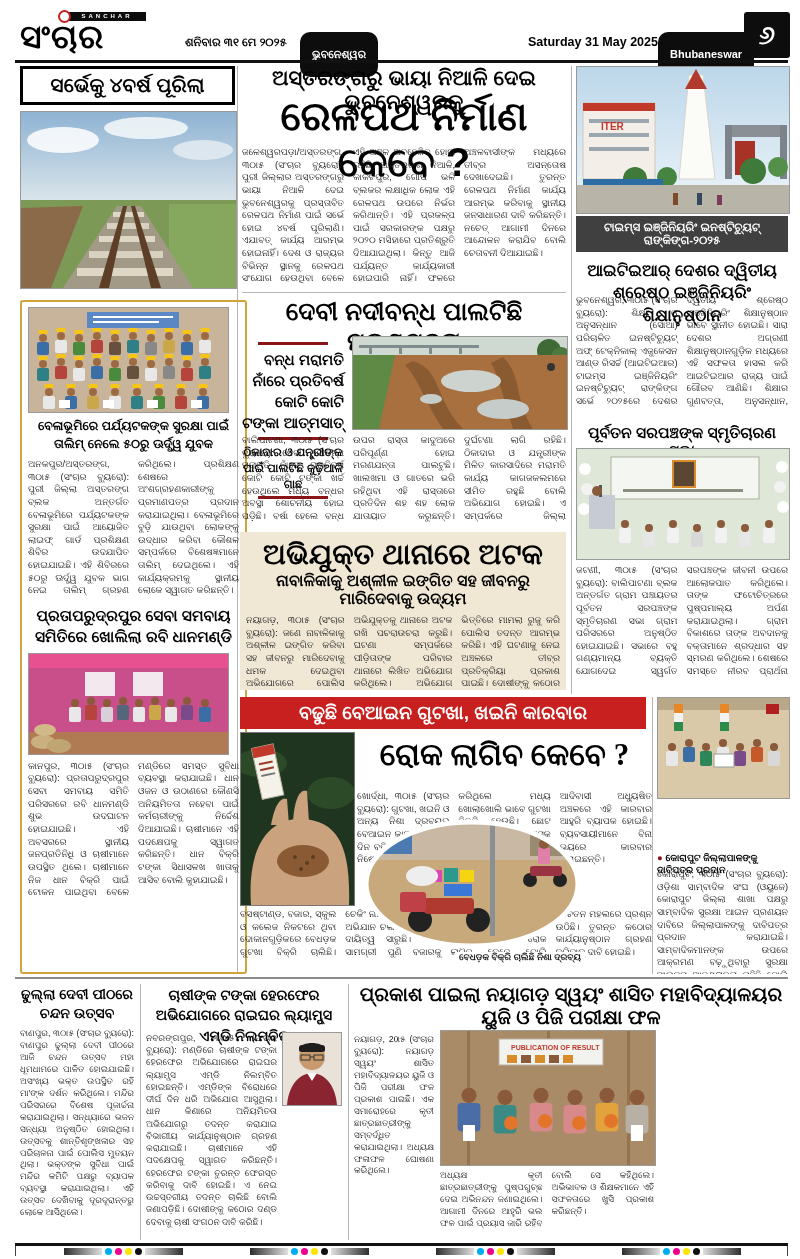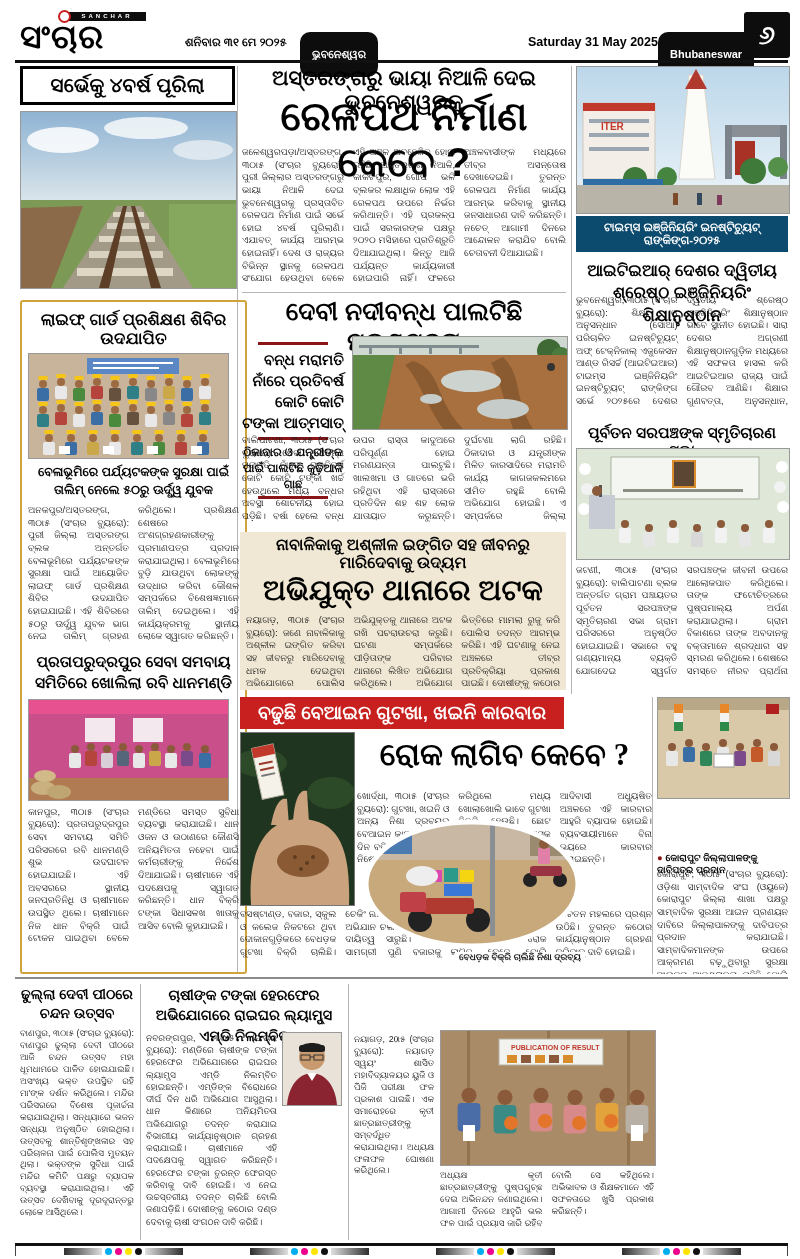--- a/index.html
+++ b/index.html
@@ -112,27 +112,26 @@
       <circle cx="58" cy="112" r="12" fill="#3f7a3a"></circle>
       <circle cx="90" cy="110" r="10" fill="#46853f"></circle>
       <circle cx="176" cy="104" r="13" fill="#3f7a3a"></circle>
       <circle cx="201" cy="100" r="10" fill="#55904a"></circle>
       <rect y="118" width="212" height="28" fill="#b9b4a8"></rect>
       <rect x="6" y="112" width="80" height="6" fill="#2e6da4"></rect>
       <rect x="96" y="126" width="5" height="12" fill="#7d4a2a"></rect>
       <rect x="120" y="126" width="5" height="12" fill="#34495e"></rect>
       <rect x="140" y="128" width="5" height="10" fill="#7d3a5a"></rect>
     </svg>
-    <div class="hd ctr" style="background:#0c4a6e;color:#fff;font-size:11.5px;padding:5px 20px;margin-top:2px;">ଟାଇମ୍ସ ଇଞ୍ଜିନିୟରିଂ ଇନଷ୍ଟିଚ୍ୟୁଟ୍ ରାଙ୍କିଙ୍ଗ-୨୦୨୫</div>
+    <div class="hd ctr" style="background:#404040;color:#fff;font-size:11.5px;padding:5px 20px;margin-top:2px;">ଟାଇମ୍ସ ଇଞ୍ଜିନିୟରିଂ ଇନଷ୍ଟିଚ୍ୟୁଟ୍ ରାଙ୍କିଙ୍ଗ-୨୦୨୫</div>
     <div class="hd ctr" style="font-size:16.5px;margin-top:7px;line-height:1.35;">ଆଇଟିଇଆର୍ ଦେଶର ଦ୍ୱିତୀୟ ଶ୍ରେଷ୍ଠ ଇଞ୍ଜିନିୟରିଂ ଶିକ୍ଷାନୁଷ୍ଠାନ</div>
   </div>
   <div class="abs body-txt cols2" style="left:576px;top:294px;width:212px;height:124px;">ଭୁବନେଶ୍ୱର, ୩୦ା୫ (ସଂଚାର ବ୍ୟୁରୋ): ଶିକ୍ଷା ଓ ଅନୁସନ୍ଧାନ (ସୋଆ) ପରିଚାଳିତ ଇନଷ୍ଟିଚ୍ୟୁଟ୍ ଅଫ୍ ଟେକ୍ନିକାଲ୍ ଏଜୁକେସନ ଆଣ୍ଡ ରିସର୍ଚ୍ଚ (ଆଇଟିଇଆର) ଟାଇମ୍ସ ଇଞ୍ଜିନିୟରିଂ ଇନଷ୍ଟିଚ୍ୟୁଟ୍ ରାଙ୍କିଙ୍ଗ ସର୍ଭେ ୨୦୨୫ରେ ଦେଶର ଦ୍ୱିତୀୟ ଶ୍ରେଷ୍ଠ ଇଞ୍ଜିନିୟରିଂ ଶିକ୍ଷାନୁଷ୍ଠାନ ଭାବେ ସ୍ଥାନୀତ ହୋଇଛି। ସାରା ଦେଶର ଅଗ୍ରଣୀ ଶିକ୍ଷାନୁଷ୍ଠାନଗୁଡ଼ିକ ମଧ୍ୟରେ ଏହି ସଫଳତା ହାସଲ କରି ଆଇଟିଇଆର ରାଜ୍ୟ ପାଇଁ ଗୌରବ ଆଣିଛି। ଶିକ୍ଷାର ଗୁଣବତ୍ତା, ଅନୁସନ୍ଧାନ, ନିଯୁକ୍ତି ସୁଯୋଗ ଓ ଭିତ୍ତିଭୂମି ଆଧାରରେ ଏହି ରାଙ୍କିଙ୍ଗ ପ୍ରଦାନ କରାଯାଇଛି। ଏହି ସଫଳତା ପାଇଁ ଅଧ୍ୟାପକ, କର୍ମଚାରୀ ଓ ଛାତ୍ରଛାତ୍ରୀଙ୍କୁ କର୍ତ୍ତୃପକ୍ଷ ଅଭିନନ୍ଦନ ଜଣାଇଛନ୍ତି। ଆଗାମୀ ଦିନରେ ଦେଶର ଶ୍ରେଷ୍ଠ ଶିକ୍ଷାନୁଷ୍ଠାନ ହେବା ଦିଗରେ ପ୍ରୟାସ ଜାରି ରହିବ ବୋଲି କୁହାଯାଇଛି।</div>
 
   <div class="abs" style="left:20px;top:300px;width:211px;height:670px;border:2px solid #cfa43d;border-radius:3px;padding:0 6px;box-sizing:content-box;">
-    <div class="hd ctr" style="font-size:16.5px;margin-top:8px;">ଲାଇଫ୍ ଗାର୍ଡ ପ୍ରଶିକ୍ଷଣ ଶିବିର ଉଦଯାପିତ</div>
     <svg class="photo" width="199" height="104" viewBox="0 0 199 104" style="margin-top:5px;border:1px solid #999;">
       <rect width="199" height="104" fill="#c7b49a"></rect>
       <rect x="58" y="4" width="92" height="16" fill="#5b87c5"></rect>
       <rect x="64" y="8" width="80" height="2" fill="#fff"></rect>
         <rect x="64" y="13" width="66" height="2" fill="#fff"></rect>
       <g>
         <use href="#pp" x="14" y="32" style="color:#3b6ea5"></use>
           <use href="#pp" x="32" y="30" style="color:#e8e8e8"></use>
           <use href="#pp" x="50" y="32" style="color:#4a8a3c"></use>
           <use href="#pp" x="68" y="30" style="color:#b5443c"></use>
@@ -215,22 +214,22 @@
     <path d="M60,24 C90,34 80,60 110,92 L90,92 C70,62 66,42 52,28 Z" fill="#8a5a30"></path>
     <path d="M150,20 C170,40 160,60 180,92 L160,92 C150,60 146,40 138,26 Z" fill="#8a5a30"></path>
     <ellipse cx="118" cy="44" rx="30" ry="11" fill="#cdd3cf"></ellipse>
     <ellipse cx="150" cy="72" rx="26" ry="10" fill="#c5ccc9"></ellipse>
     <ellipse cx="78" cy="62" rx="11" ry="5" fill="#c5ccc9"></ellipse>
     <circle cx="198" cy="30" r="4" fill="#333"></circle>
   </svg>
   <div class="abs body-txt cols3" style="left:242px;top:434px;width:324px;height:92px;">ବାଲିପାଟଣା, ୩୦ା୫ (ସଂଚାର ବ୍ୟୁରୋ): ଦେବୀ ନଦୀବନ୍ଧ ମରାମତି ନାଁରେ ପ୍ରତିବର୍ଷ କୋଟି କୋଟି ଟଙ୍କା ଖର୍ଚ୍ଚ ହେଉଥିଲେ ମଧ୍ୟ ବନ୍ଧର ଅବସ୍ଥା ଶୋଚନୀୟ ହୋଇ ପଡ଼ିଛି। ବର୍ଷା ହେଲେ ବନ୍ଧ ଉପର ରାସ୍ତା କାଦୁଅରେ ପରିପୂର୍ଣ୍ଣ ହୋଇ ମରଣଯନ୍ତା ପାଲଟୁଛି। ଖାଲଖମା ଓ ଗାତରେ ଭରି ରହିଥିବା ଏହି ରାସ୍ତାରେ ପ୍ରତିଦିନ ଶହ ଶହ ଲୋକ ଯାତାୟାତ କରୁଛନ୍ତି। ଦୁର୍ଘଟଣା ଲାଗି ରହିଛି। ଠିକାଦାର ଓ ଯନ୍ତ୍ରୀଙ୍କ ମିଳିତ କାରସାଦିରେ ମରାମତି କାର୍ଯ୍ୟ କାଗଜକଲମରେ ସୀମିତ ରହୁଛି ବୋଲି ଅଭିଯୋଗ ହୋଇଛି। ଏ ସମ୍ପର୍କରେ ଜିଲ୍ଲା ପ୍ରଶାସନକୁ ଅବଗତ କରାଯାଇଥିଲେ ମଧ୍ୟ କୌଣସି ସୁଫଳ ମିଳିନାହିଁ। ସ୍ଥାନୀୟ ଅଞ୍ଚଳବାସୀ ତୁରନ୍ତ ସମାଧାନ ପାଇଁ ଦାବି କରିଛନ୍ତି।</div>
 
   <div class="abs" style="left:240px;top:532px;width:326px;height:158px;background:#f0e8d4;padding:4px 0;box-sizing:border-box;">
+    <div class="hd ctr" style="font-size:29px;margin-top:2px;">ଅଭିଯୁକ୍ତ ଥାନାରେ ଅଟକ</div>
     <div class="hd ctr" style="font-size:16px;">ନାବାଳିକାକୁ ଅଶ୍ଳୀଳ ଇଙ୍ଗିତ ସହ ଜୀବନରୁ ମାରିଦେବାକୁ ଉଦ୍ୟମ</div>
-    <div class="hd ctr" style="font-size:29px;margin-top:2px;">ଅଭିଯୁକ୍ତ ଥାନାରେ ଅଟକ</div>
     <div class="body-txt cols3" style="height:84px;margin:6px 6px 0;">ନୟାଗଡ଼, ୩୦ା୫ (ସଂଚାର ବ୍ୟୁରୋ): ଜଣେ ନାବାଳିକାକୁ ଅଶ୍ଳୀଳ ଇଙ୍ଗିତ କରିବା ସହ ଜୀବନରୁ ମାରିଦେବାକୁ ଧମକ ଦେଇଥିବା ଅଭିଯୋଗରେ ପୋଲିସ ଅଭିଯୁକ୍ତକୁ ଥାନାରେ ଅଟକ ରଖି ପଚରାଉଚରା କରୁଛି। ଘଟଣା ସମ୍ପର୍କରେ ପୀଡ଼ିତାଙ୍କ ପରିବାର ଥାନାରେ ଲିଖିତ ଅଭିଯୋଗ କରିଥିଲେ। ଅଭିଯୋଗ ଭିତ୍ତିରେ ମାମଲା ରୁଜୁ କରି ପୋଲିସ ତଦନ୍ତ ଆରମ୍ଭ କରିଛି। ଏହି ଘଟଣାକୁ ନେଇ ଅଞ୍ଚଳରେ ତୀବ୍ର ପ୍ରତିକ୍ରିୟା ପ୍ରକାଶ ପାଇଛି। ଦୋଷୀଙ୍କୁ କଠୋର ଦଣ୍ଡ ଦେବାକୁ ସ୍ଥାନୀୟ ଲୋକେ ଦାବି କରିଛନ୍ତି।</div>
   </div>
 
   <div class="abs hd ctr" style="left:576px;top:424px;width:212px;font-size:15.5px;">ପୂର୍ବତନ ସରପଞ୍ଚଙ୍କ ସ୍ମୃତିଚାରଣ ସଭା</div>
   <svg class="abs photo" style="left:576px;top:448px;border:1px solid #999;" width="212" height="110" viewBox="0 0 212 110">
     <rect width="212" height="110" fill="#dfe7d8"></rect>
     <circle cx="8" cy="20" r="6" fill="#fff"></circle>
       <circle cx="10" cy="40" r="6" fill="#f2f2f2"></circle>
       <circle cx="7" cy="60" r="6" fill="#fff"></circle>
       <circle cx="205" cy="18" r="6" fill="#fff"></circle>
@@ -247,21 +246,21 @@
         <use href="#pq" x="72" y="82" style="color:#e6e6e6"></use>
         <use href="#pq" x="96" y="78" style="color:#f2f2f2"></use>
         <use href="#pq" x="120" y="82" style="color:#d8d8d8"></use>
         <use href="#pq" x="144" y="78" style="color:#f2f2f2"></use>
         <use href="#pq" x="168" y="82" style="color:#e6e6e6"></use>
         <use href="#pq" x="192" y="78" style="color:#f2f2f2"></use>
     </g>
   </svg>
   <div class="abs body-txt cols2" style="left:576px;top:564px;width:212px;height:126px;">ଜଟଣୀ, ୩୦ା୫ (ସଂଚାର ବ୍ୟୁରୋ): ବାଲିପାଟଣା ବ୍ଲକ ଅନ୍ତର୍ଗତ ଗ୍ରାମ ପଞ୍ଚାୟତର ପୂର୍ବତନ ସରପଞ୍ଚଙ୍କ ସ୍ମୃତିଚାରଣ ସଭା ଗ୍ରାମ ପରିସରରେ ଅନୁଷ୍ଠିତ ହୋଇଯାଇଛି। ସଭାରେ ବହୁ ଗଣ୍ୟମାନ୍ୟ ବ୍ୟକ୍ତି ଯୋଗଦେଇ ସ୍ୱର୍ଗତ ସରପଞ୍ଚଙ୍କ ଜୀବନୀ ଉପରେ ଆଲୋକପାତ କରିଥିଲେ। ତାଙ୍କ ଫଟୋଚିତ୍ରରେ ପୁଷ୍ପମାଲ୍ୟ ଅର୍ପଣ କରାଯାଇଥିଲା। ଗ୍ରାମ ବିକାଶରେ ତାଙ୍କ ଅବଦାନକୁ ବକ୍ତାମାନେ ଶ୍ରଦ୍ଧାର ସହ ସ୍ମରଣ କରିଥିଲେ। ଶେଷରେ ସମସ୍ତେ ନୀରବ ପ୍ରାର୍ଥନା କରି ଶ୍ରଦ୍ଧାଞ୍ଜଳି ଜଣାଇଥିଲେ।</div>
 
-  <div class="abs hd ctr" style="left:240px;top:697px;width:324px;background:#c8201f;color:#fff;font-size:19px;padding:5px 0;">ବଢୁଛି ବେଆଇନ ଗୁଟଖା, ଖଇନି କାରବାର</div>
+  <div class="abs hd ctr" style="left:240px;top:697px;width:406px;background:#c8201f;color:#fff;font-size:19px;padding:5px 0;">ବଢୁଛି ବେଆଇନ ଗୁଟଖା, ଖଇନି କାରବାର</div>
   <svg class="abs photo" style="left:240px;top:732px;border:1px solid #777;" width="113" height="172" viewBox="0 0 113 172">
     <rect width="113" height="172" fill="#20351f"></rect>
     <ellipse cx="20" cy="30" rx="26" ry="14" fill="#2c4a28"></ellipse>
       <ellipse cx="90" cy="60" rx="24" ry="16" fill="#2c4a28"></ellipse>
     <path d="M10,172 C6,110 30,84 62,86 C96,88 110,112 108,172 Z" fill="#caa27e"></path>
     <path d="M30,92 C34,70 40,64 46,66 L48,92 Z" fill="#caa27e"></path>
     <path d="M52,88 C54,62 60,56 66,58 L68,90 Z" fill="#caa27e"></path>
     <ellipse cx="62" cy="128" rx="26" ry="16" fill="#8a5a34"></ellipse>
     <circle cx="54" cy="124" r="2" fill="#5d3b1f"></circle>
       <circle cx="66" cy="130" r="2" fill="#5d3b1f"></circle>
@@ -352,20 +351,21 @@
       <rect x="16" y="12" width="26" height="7" rx="3" fill="#1d1d1d"></rect>
       <rect x="18" y="22" width="9" height="5" fill="none" stroke="#333"></rect>
         <rect x="31" y="22" width="9" height="5" fill="none" stroke="#333"></rect>
         <line x1="27" y1="24" x2="31" y2="24" stroke="#333"></line>
       <path d="M4,72 C6,48 20,40 29,40 C38,40 52,48 54,72 Z" fill="#8a2430"></path>
       <polygon points="24,40 29,48 34,40" fill="#fff"></polygon>
     </svg>
     <div class="body-txt" style="font-size:9px;">ନବରଙ୍ଗପୁର, ୩୦ା୫ (ସଂଚାର ବ୍ୟୁରୋ): ମଣ୍ଡିରେ ଚାଷୀଙ୍କ ଟଙ୍କା ହେରଫେର ଅଭିଯୋଗରେ ରାଇଘର ଲ୍ୟାମ୍ପ୍ସ ଏମ୍ଡି ନିଲମ୍ବିତ ହୋଇଛନ୍ତି। ଏମ୍ଡିଙ୍କ ବିରୋଧରେ ଦୀର୍ଘ ଦିନ ଧରି ଅଭିଯୋଗ ଆସୁଥିଲା। ଧାନ କିଣାରେ ଅନିୟମିତତା ଅଭିଯୋଗରୁ ତଦନ୍ତ କରାଯାଇ ବିଭାଗୀୟ କାର୍ଯ୍ୟାନୁଷ୍ଠାନ ଗ୍ରହଣ କରାଯାଇଛି। ଚାଷୀମାନେ ଏହି ପଦକ୍ଷେପକୁ ସ୍ୱାଗତ କରିଛନ୍ତି। ହେରଫେର ଟଙ୍କା ତୁରନ୍ତ ଫେରସ୍ତ କରିବାକୁ ଦାବି ହୋଇଛି। ଏ ନେଇ ଉଚ୍ଚସ୍ତରୀୟ ତଦନ୍ତ ଚାଲିଛି ବୋଲି ଜଣାପଡ଼ିଛି। ଦୋଷୀଙ୍କୁ କଠୋର ଦଣ୍ଡ ଦେବାକୁ ଚାଷୀ ସଂଗଠନ ଦାବି କରିଛି।</div>
   </div>
 
+  <div class="abs hd ctr" style="left:354px;top:983px;width:434px;font-size:19.5px;">ପ୍ରକାଶ ପାଇଲା ନୟାଗଡ଼ ସ୍ୱୟଂ ଶାସିତ ମହାବିଦ୍ୟାଳୟର ୟୁଜି ଓ ପିଜି ପରୀକ୍ଷା ଫଳ</div>
   <div class="abs body-txt" style="left:354px;top:1034px;width:80px;height:206px;font-size:8.8px;">ନୟାଗଡ଼, 20ା୫ (ସଂଚାର ବ୍ୟୁରୋ): ନୟାଗଡ଼ ସ୍ୱୟଂ ଶାସିତ ମହାବିଦ୍ୟାଳୟର ୟୁଜି ଓ ପିଜି ପରୀକ୍ଷା ଫଳ ପ୍ରକାଶ ପାଇଛି। ଏକ ସମାରୋହରେ କୃତୀ ଛାତ୍ରଛାତ୍ରୀଙ୍କୁ ସମ୍ବର୍ଦ୍ଧିତ କରାଯାଇଥିଲା। ଅଧ୍ୟକ୍ଷ ଫଳାଫଳ ଘୋଷଣା କରିଥିଲେ।</div>
   <svg class="abs photo" style="left:440px;top:1030px;border:1px solid #999;" width="214" height="134" viewBox="0 0 214 134">
     <rect width="214" height="134" fill="#a98b68"></rect>
     <rect x="26" y="0" width="3" height="134" fill="#93744f"></rect>
       <rect x="186" y="0" width="3" height="134" fill="#93744f"></rect>
       <rect x="106" y="0" width="3" height="30" fill="#93744f"></rect>
     <rect x="58" y="8" width="104" height="26" fill="#f2f2ee" stroke="#b8b2a4"></rect>
     <text x="70" y="19" font-size="7" font-weight="bold" fill="#c0392b">PUBLICATION OF RESULT</text>
     <rect x="66" y="24" width="10" height="8" fill="#d98c2b"></rect>
       <rect x="80" y="24" width="10" height="8" fill="#8a5a3a"></rect>

